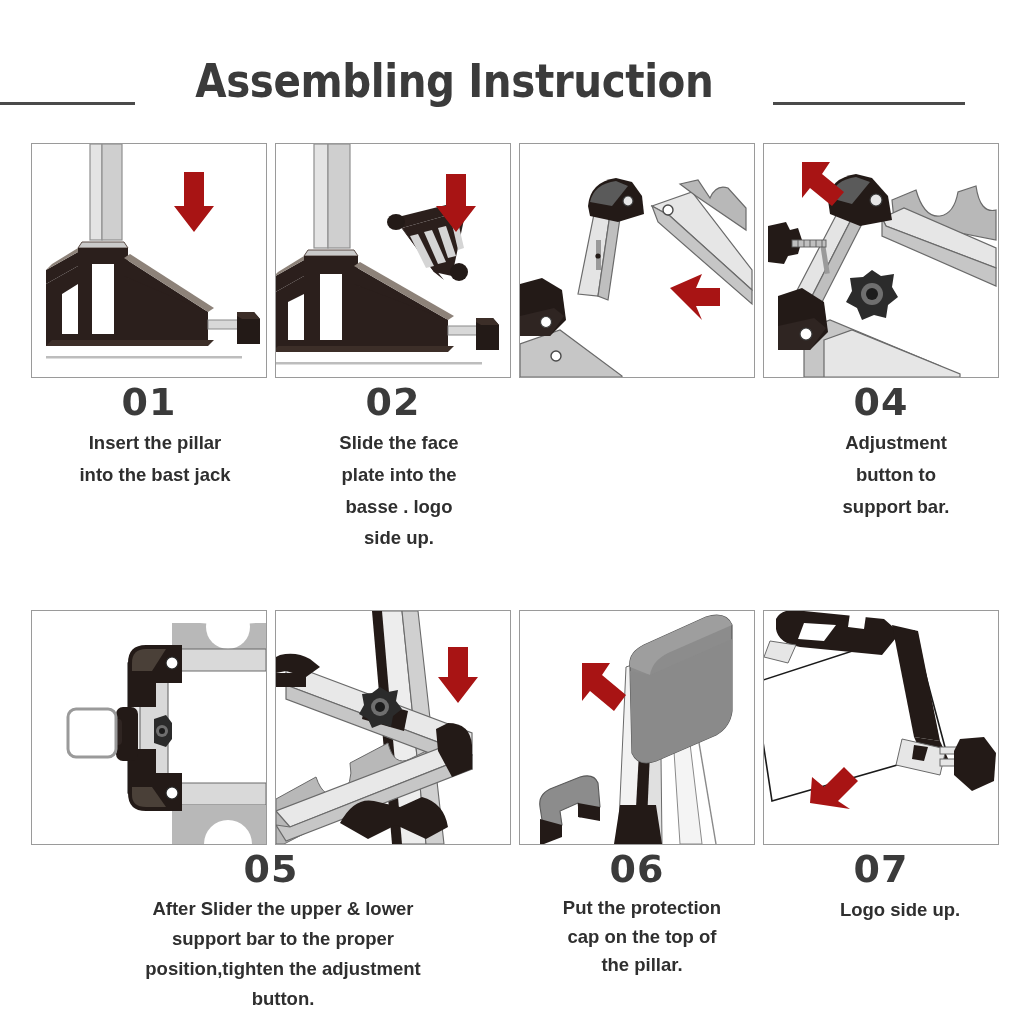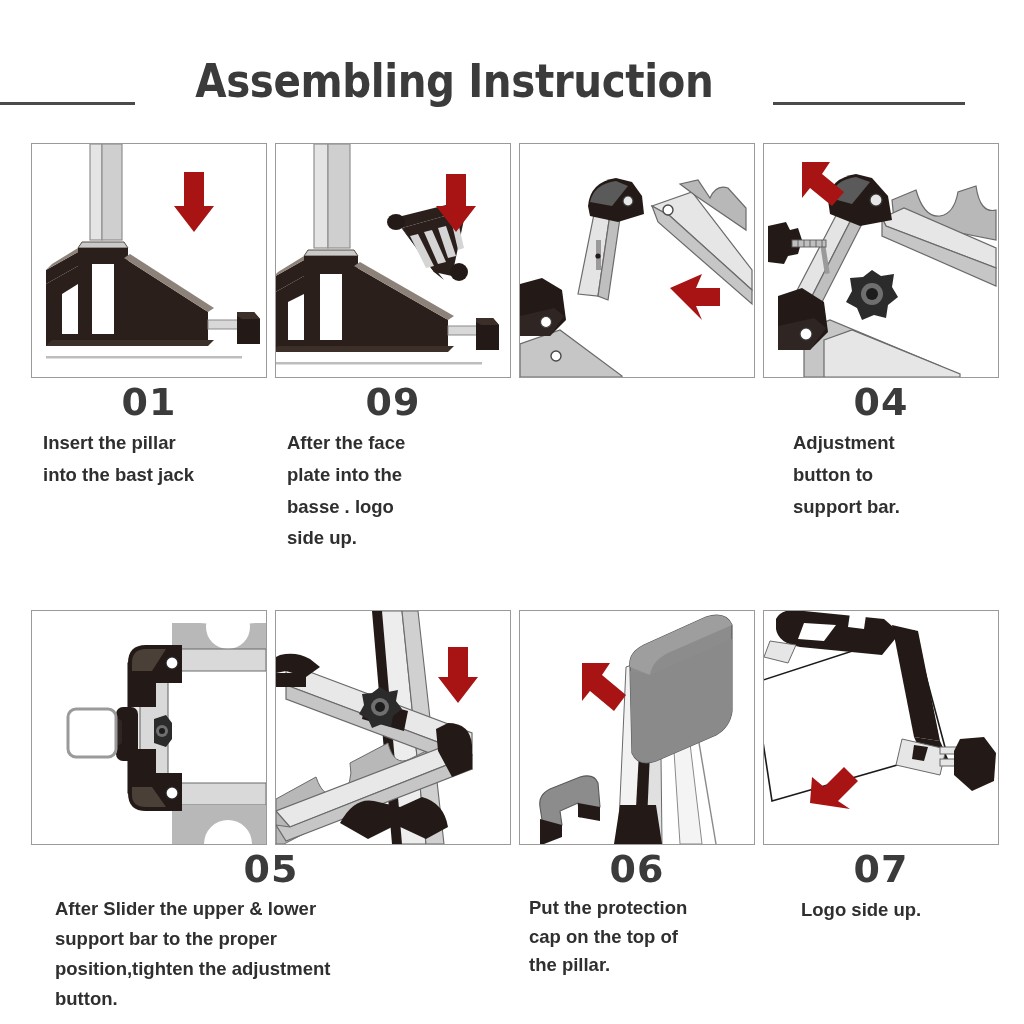--- a/index.html
+++ b/index.html
@@ -112,20 +112,21 @@
     margin-bottom: 4px;
   }
   .step-text {
     font-family: "Liberation Sans", sans-serif;
     font-weight: bold;
     font-size: 18.5px;
     line-height: 1.72;
     color: #2f2f2f;
     white-space: pre-line;
     padding-left: 12px;
+    text-align: center;
   }
   .cap-col.wide .step-text {
     padding-left: 24px;
     line-height: 1.62;
   }
   .cap-col.c4 .step-text { padding-left: 30px; }
   .cap-col.c7 .step-text { padding-left: 38px; }
   .cap-col.c6 .step-text { padding-left: 10px; line-height: 1.55; }
 </style>
 </head>
@@ -318,22 +319,22 @@
   </div>
 </div>
 
 <div class="caption-row caption-top">
   <div class="cap-col c1">
     <div class="step-num">01</div>
     <div class="step-text">Insert the pillar
 into the bast jack</div>
   </div>
   <div class="cap-col c2">
-    <div class="step-num">09</div>
-    <div class="step-text">After the face
+    <div class="step-num">02</div>
+    <div class="step-text">Slide the face
 plate into the
 basse . logo
 side up.</div>
   </div>
   <div class="cap-col c3">
   </div>
   <div class="cap-col c4">
     <div class="step-num">04</div>
     <div class="step-text">Adjustment
 button to

